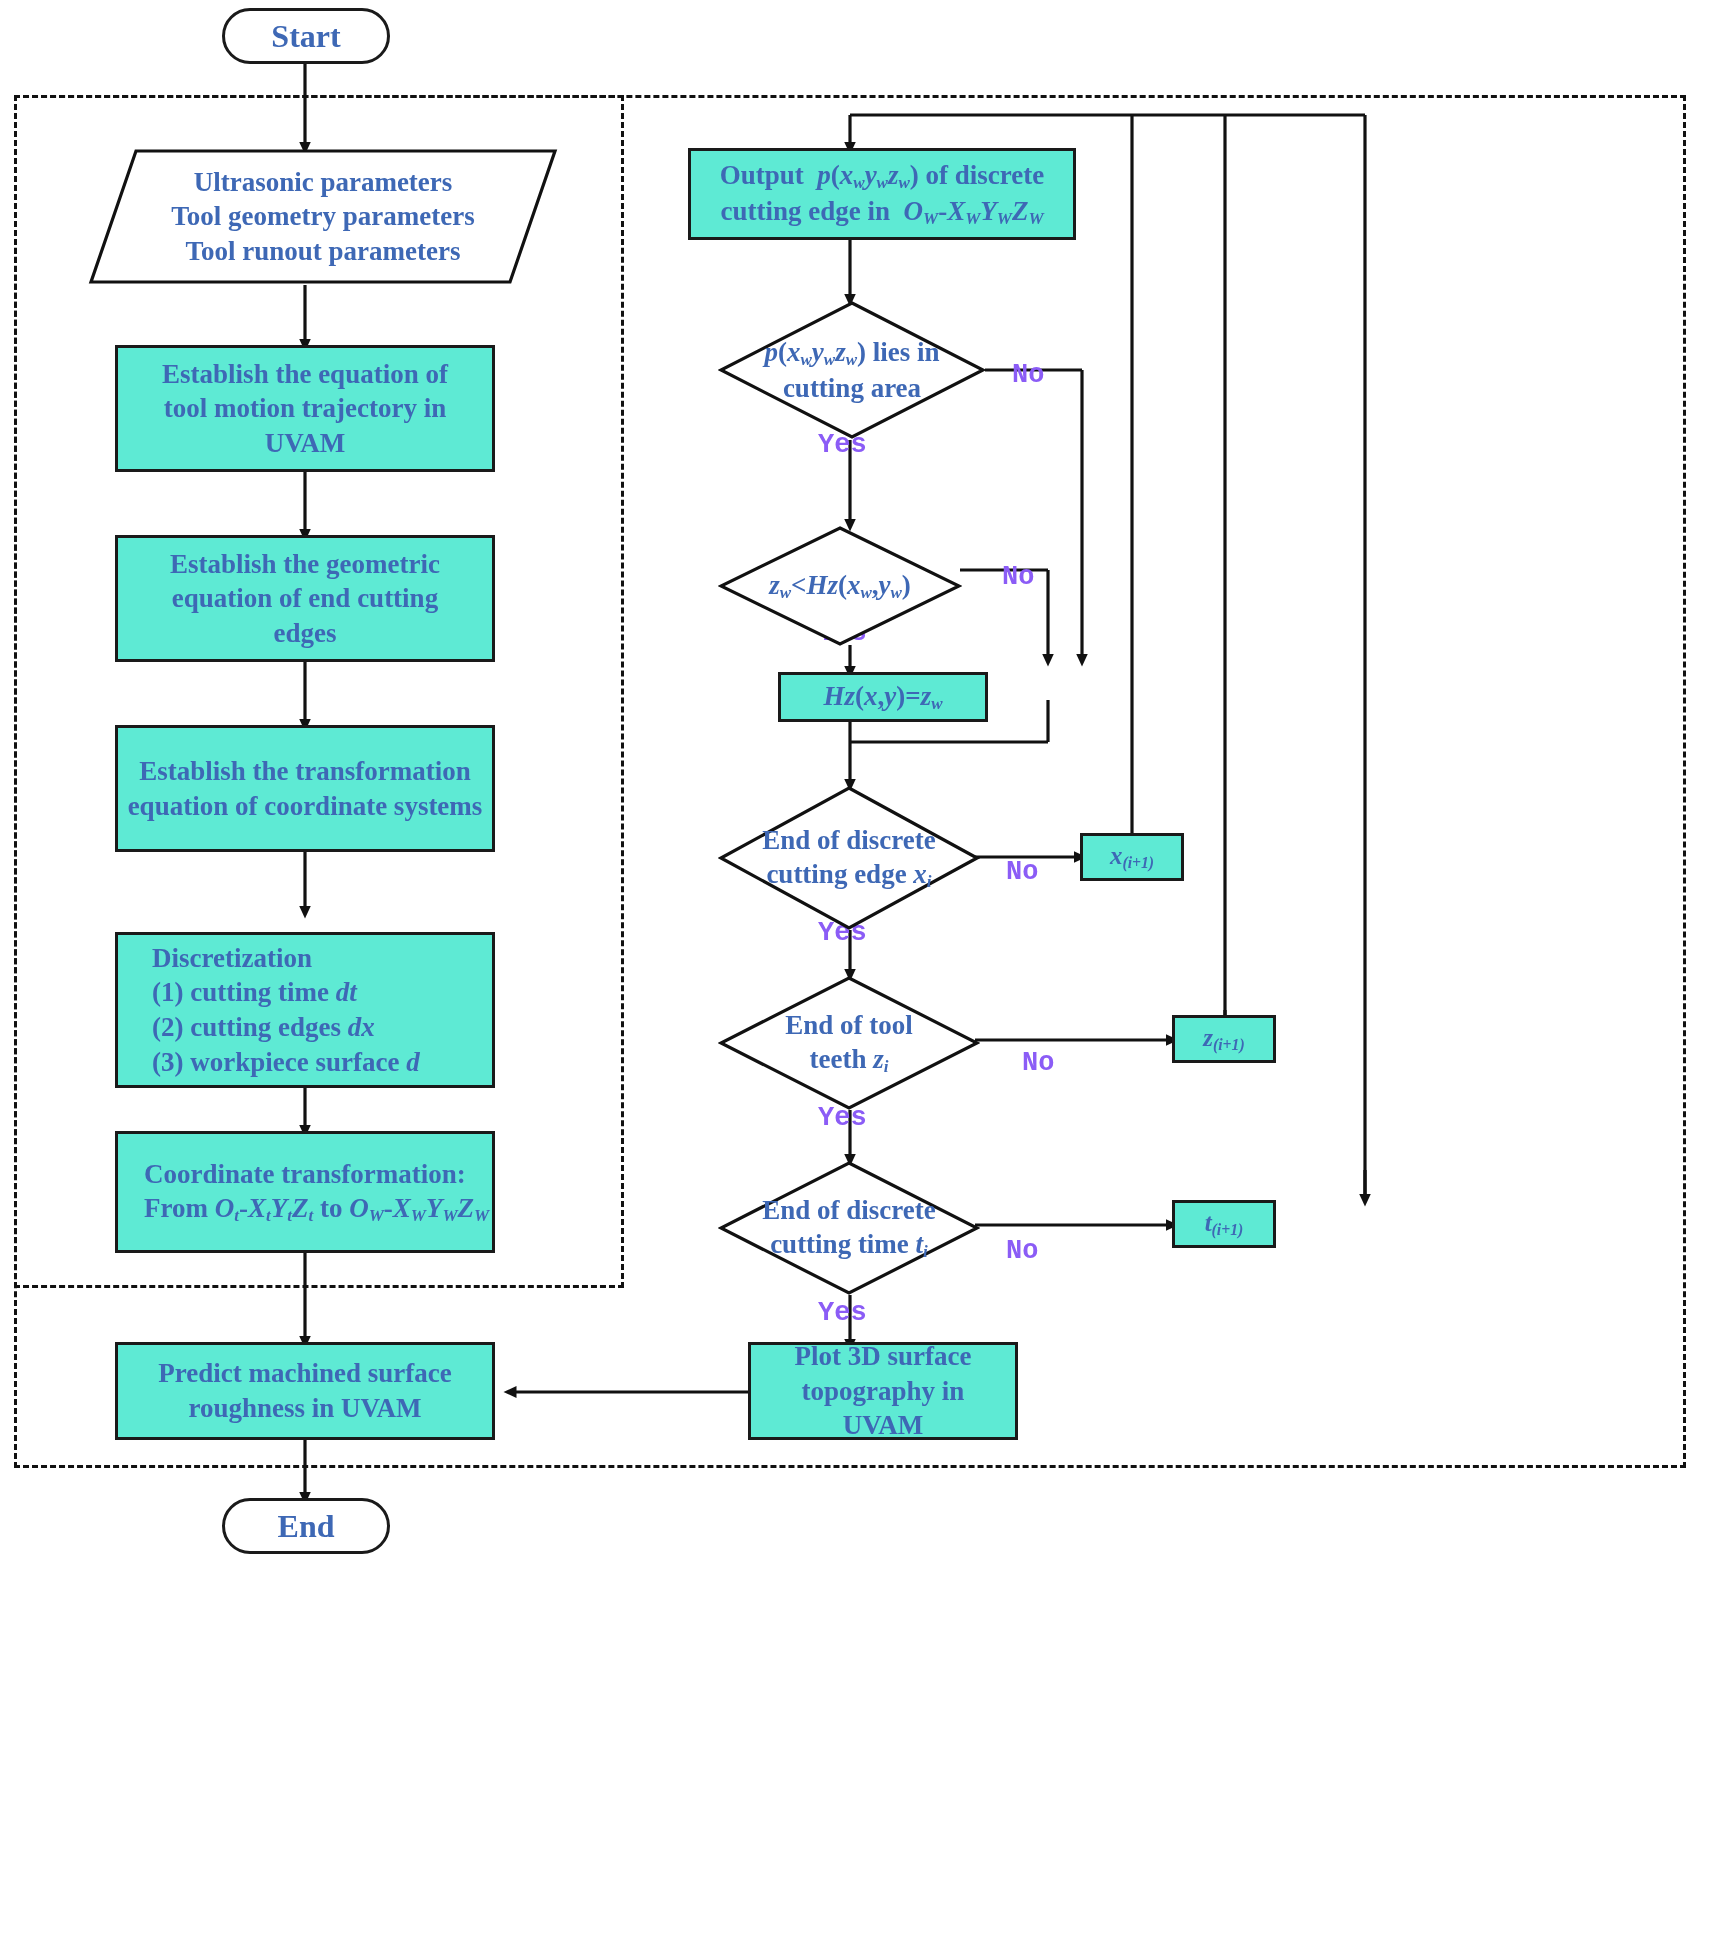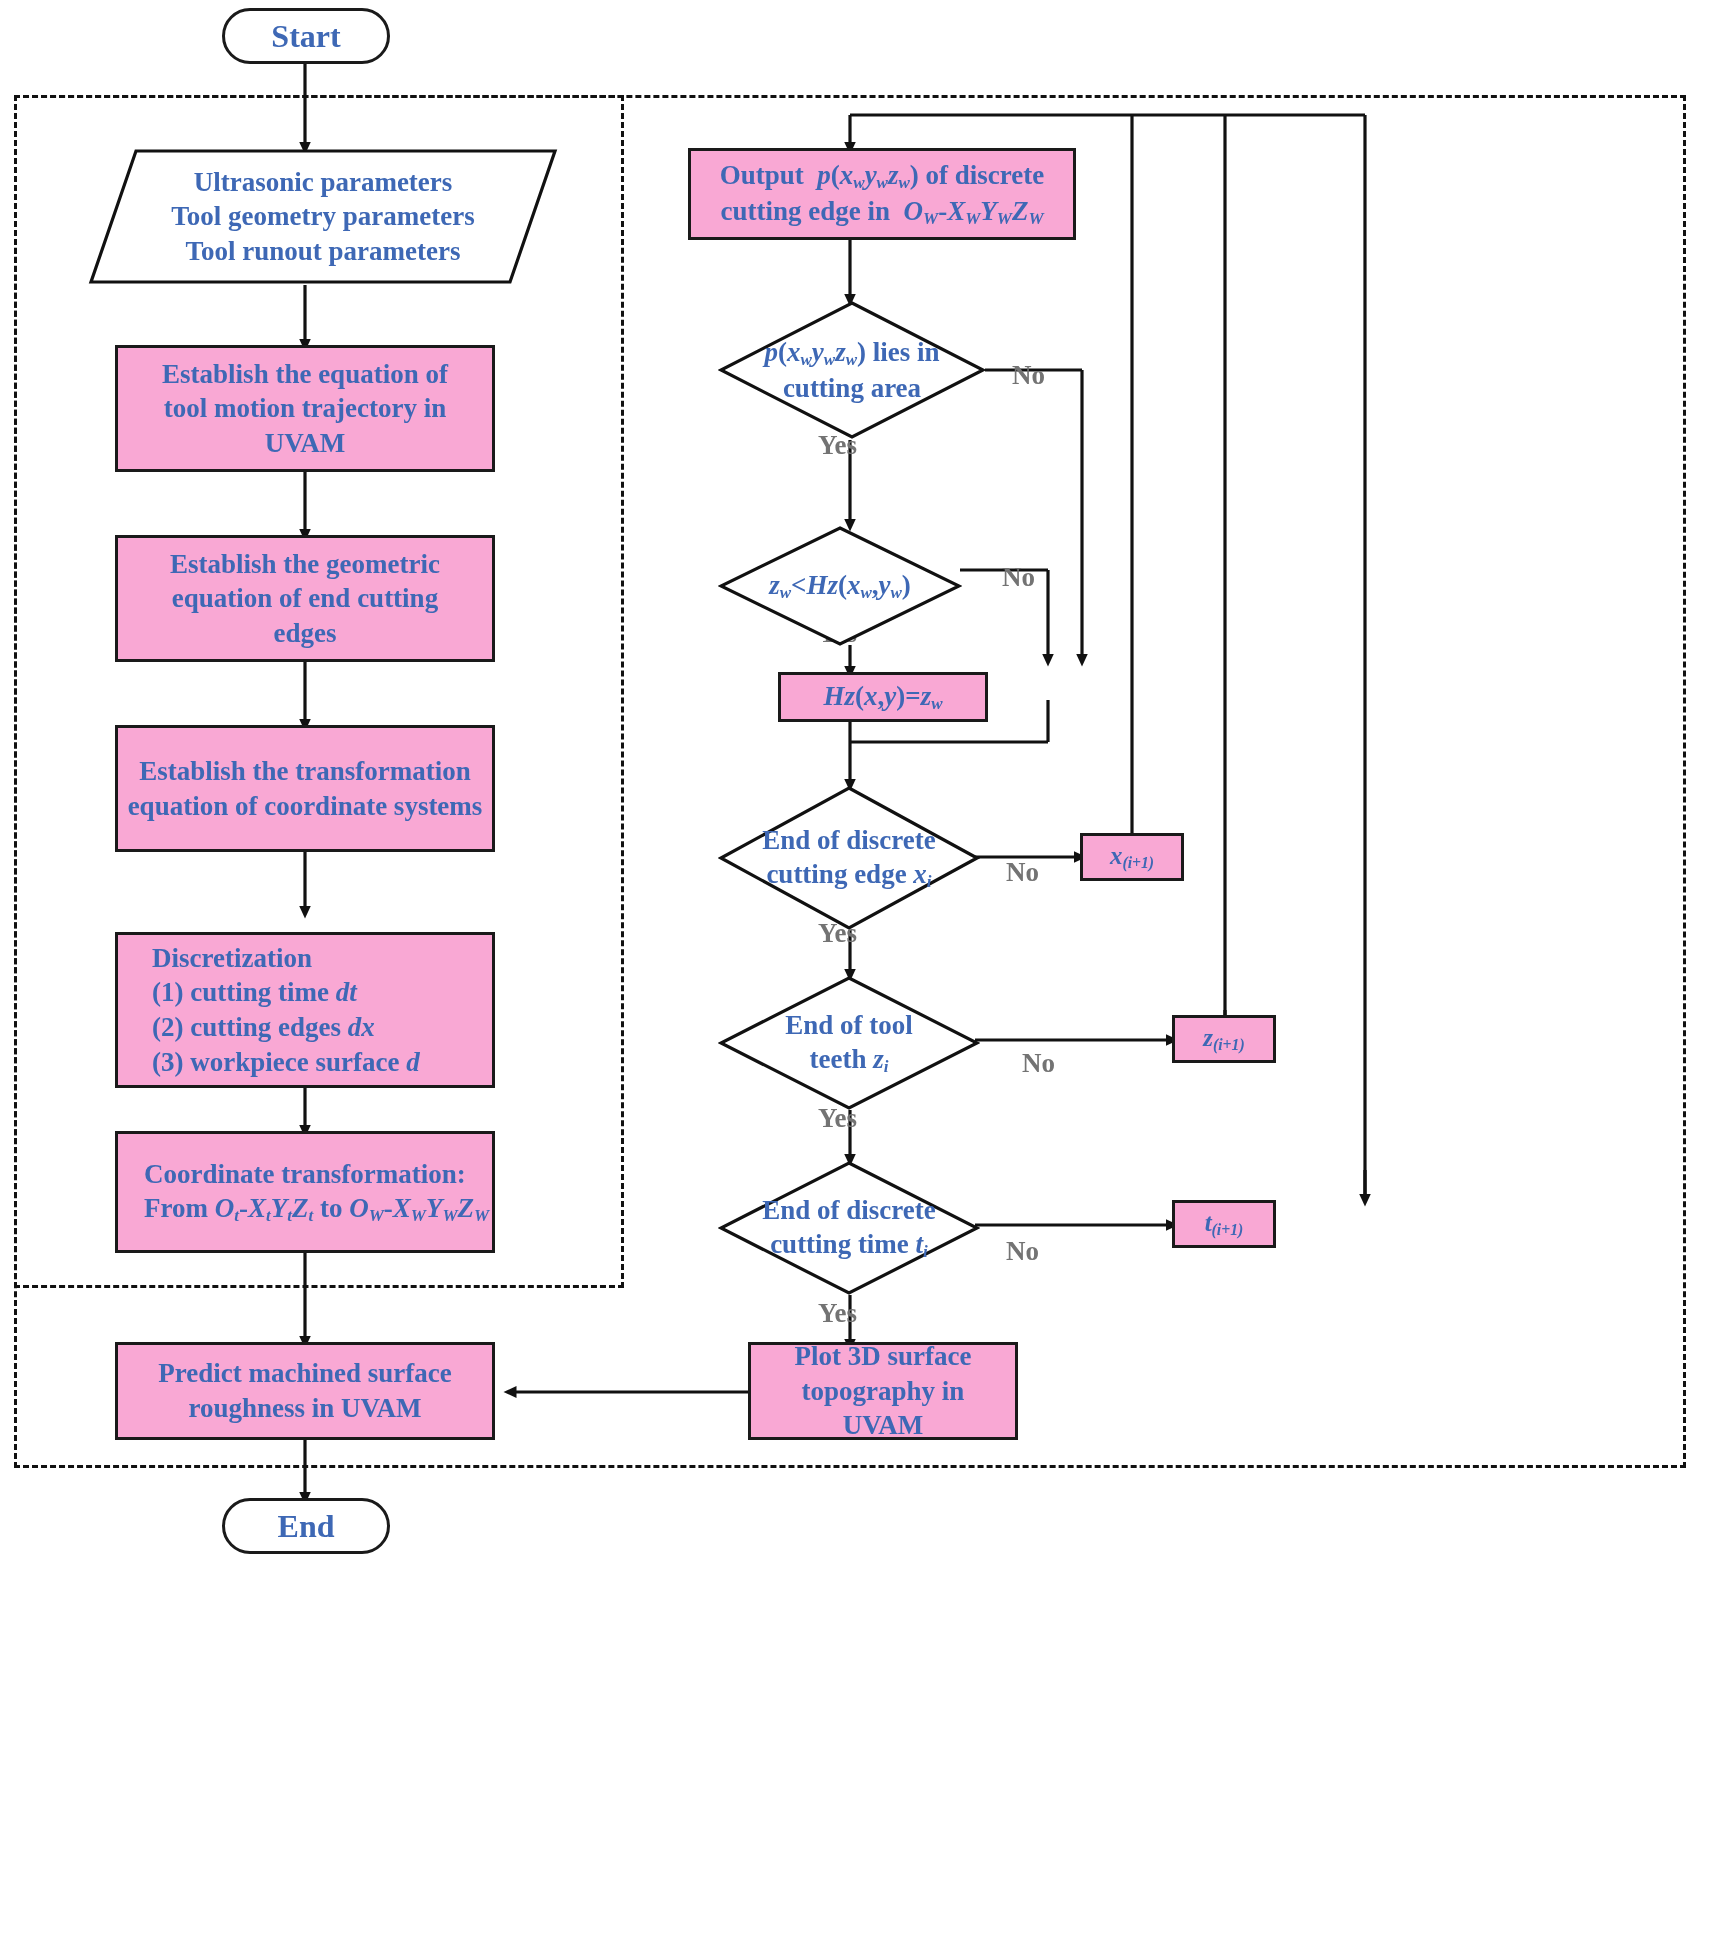--- a/index.html
+++ b/index.html
@@ -3,30 +3,30 @@
 <meta charset="utf-8">
 <style>
   html,body{margin:0;padding:0;background:#ffffff;}
   body{width:1711px;height:1954px;position:relative;
        font-family:"Liberation Serif","DejaVu Serif",serif;}
   .stage{position:absolute;left:0;top:0;width:1711px;height:1954px;}
   svg.wires{position:absolute;left:0;top:0;width:1711px;height:1954px;overflow:visible;}
   .node{position:absolute;box-sizing:border-box;display:flex;align-items:center;
         justify-content:center;text-align:center;color:#3e68b5;font-weight:bold;
         line-height:1.28;}
-  .rect{border:3px solid #1a1a1a;background:#f9a8d4;}
+  .rect{border:3px solid #1a1a1a;background:#5eead4;}
   .term{border:3px solid #1a1a1a;background:#fff;border-radius:40px;}
   .para{background:transparent;border:none;}
   .para .shape{position:absolute;left:0;top:0;width:100%;height:100%;}
   .para .txt{position:relative;z-index:2;width:100%;padding:0 10px;box-sizing:border-box;}
   .diam{background:transparent;border:none;}
   .diam .shape{position:absolute;left:0;top:0;width:100%;height:100%;z-index:1;}
   .diam .txt{position:relative;z-index:2;width:78%;}
-  .lbl{position:absolute;color:#737373;font-weight:bold;font-size:27px;
-       font-family:Liberation Serif, serif;white-space:nowrap;}
+  .lbl{position:absolute;color:#8b5cf6;font-weight:bold;font-size:27px;
+       font-family:Liberation Mono, monospace;white-space:nowrap;}
   .leftal{text-align:left;width:100%;padding-left:34px;box-sizing:border-box;}
   i{font-style:italic;}
   sub{font-size:.63em;font-style:italic;font-weight:bold;vertical-align:-0.25em;}
   .dashbox{position:absolute;border:3px dashed #111;box-sizing:border-box;background:transparent;}
 </style>
 </head>
 <body>
 
 <div class="stage">
 

